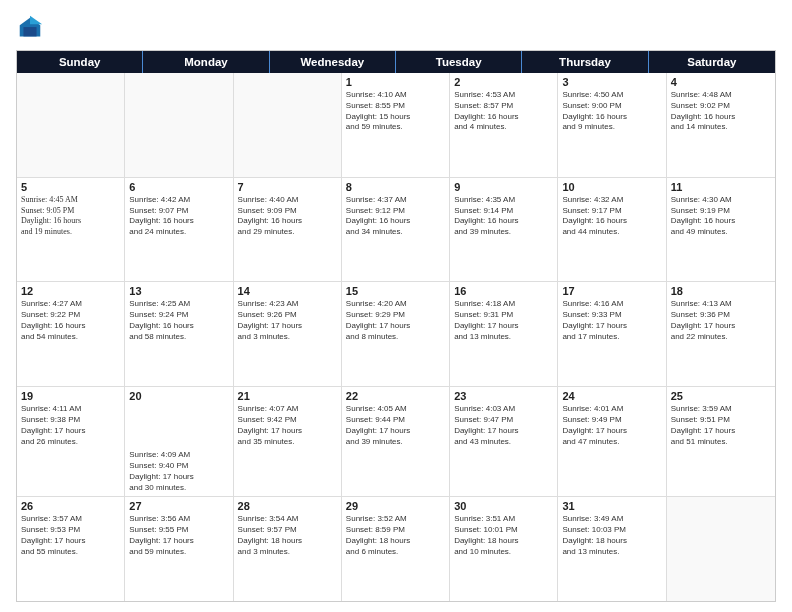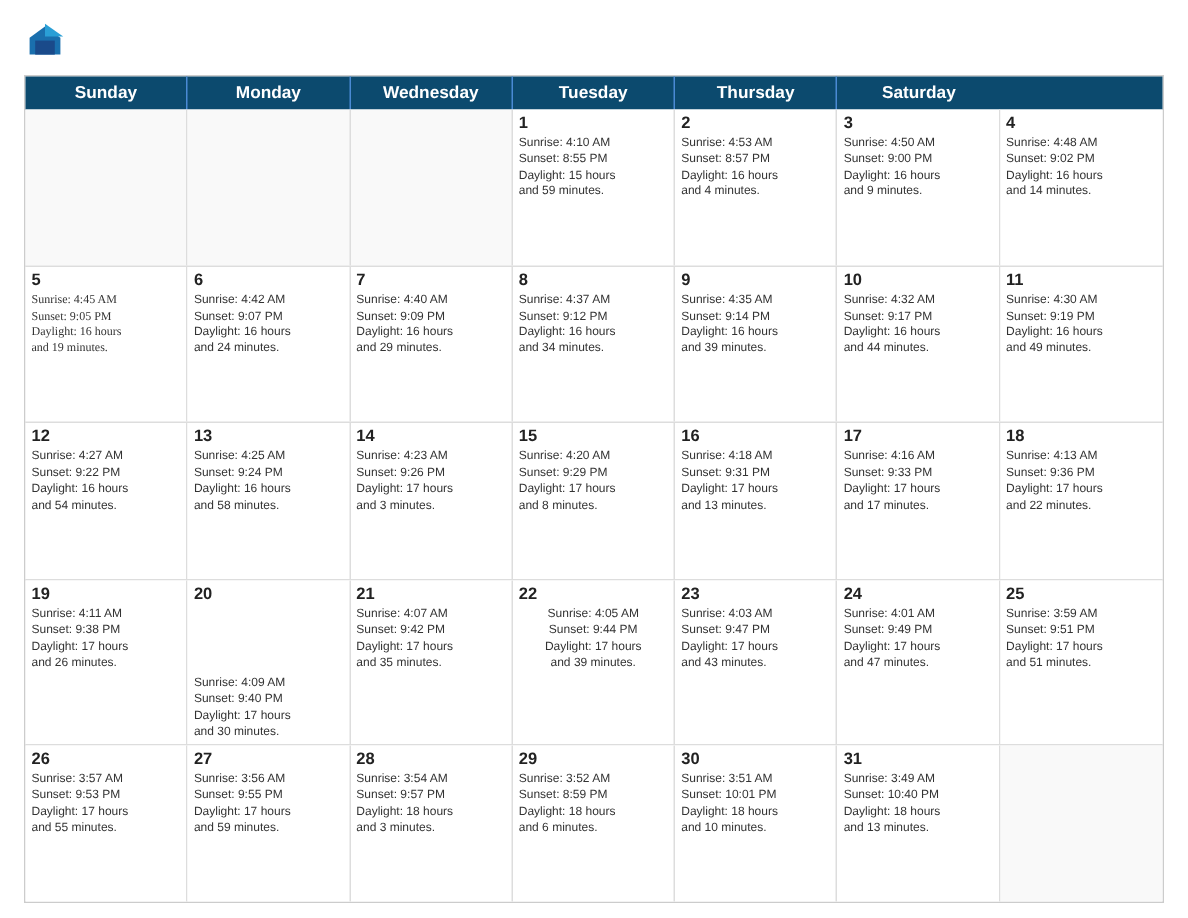--- a/index.html
+++ b/index.html
@@ -56,22 +56,22 @@
       margin-top: 2px;
     }
     .calendar {
       flex: 1;
       display: flex;
       flex-direction: column;
       border: 1px solid #ccc;
     }
     .cal-header {
       display: grid;
-      grid-template-columns: repeat(7, 1fr);
-      background: #0c4a6e;
+      grid-template-columns: repeat(6, 1fr);
+      background: #0f172a;
     }
     .cal-header-cell {
       color: #fff;
       font-weight: bold;
       font-size: 11.5px;
       text-align: center;
       padding: 5px 2px;
       border-right: 1px solid #4a8ad4;
     }
     .cal-header-cell:last-child { border-right: none; }
@@ -294,21 +294,21 @@
           </div>
           <div class="cal-cell">
             <span class="day-num">21</span>
             <div class="day-info" style="white-space: pre-line;">Sunrise: 4:07 AM
 Sunset: 9:42 PM
 Daylight: 17 hours
 and 35 minutes.</div>
           </div>
           <div class="cal-cell">
             <span class="day-num">22</span>
-            <div class="day-info" style="white-space: pre-line; text-align: center;">Sunrise: 4:05 AM
+            <div class="day-info" style="white-space: pre-line;">Sunrise: 4:05 AM
 Sunset: 9:44 PM
 Daylight: 17 hours
 and 39 minutes.</div>
           </div>
           <div class="cal-cell">
             <span class="day-num">23</span>
             <div class="day-info" style="white-space: pre-line;">Sunrise: 4:03 AM
 Sunset: 9:47 PM
 Daylight: 17 hours
 and 43 minutes.</div>
@@ -360,21 +360,21 @@
           <div class="cal-cell">
             <span class="day-num">30</span>
             <div class="day-info" style="white-space: pre-line;">Sunrise: 3:51 AM
 Sunset: 10:01 PM
 Daylight: 18 hours
 and 10 minutes.</div>
           </div>
           <div class="cal-cell">
             <span class="day-num">31</span>
             <div class="day-info" style="white-space: pre-line;">Sunrise: 3:49 AM
-Sunset: 10:40 PM
+Sunset: 10:03 PM
 Daylight: 18 hours
 and 13 minutes.</div>
           </div>
           <div class="cal-cell empty"></div>
         </div>
       </div>
   </div>
 </div>
 
 </body></html>

